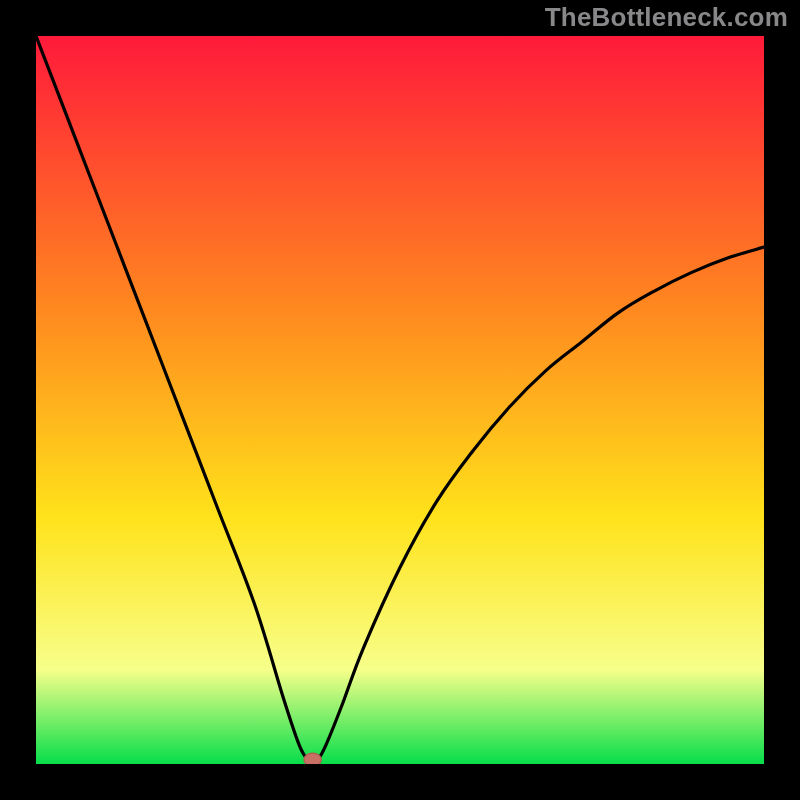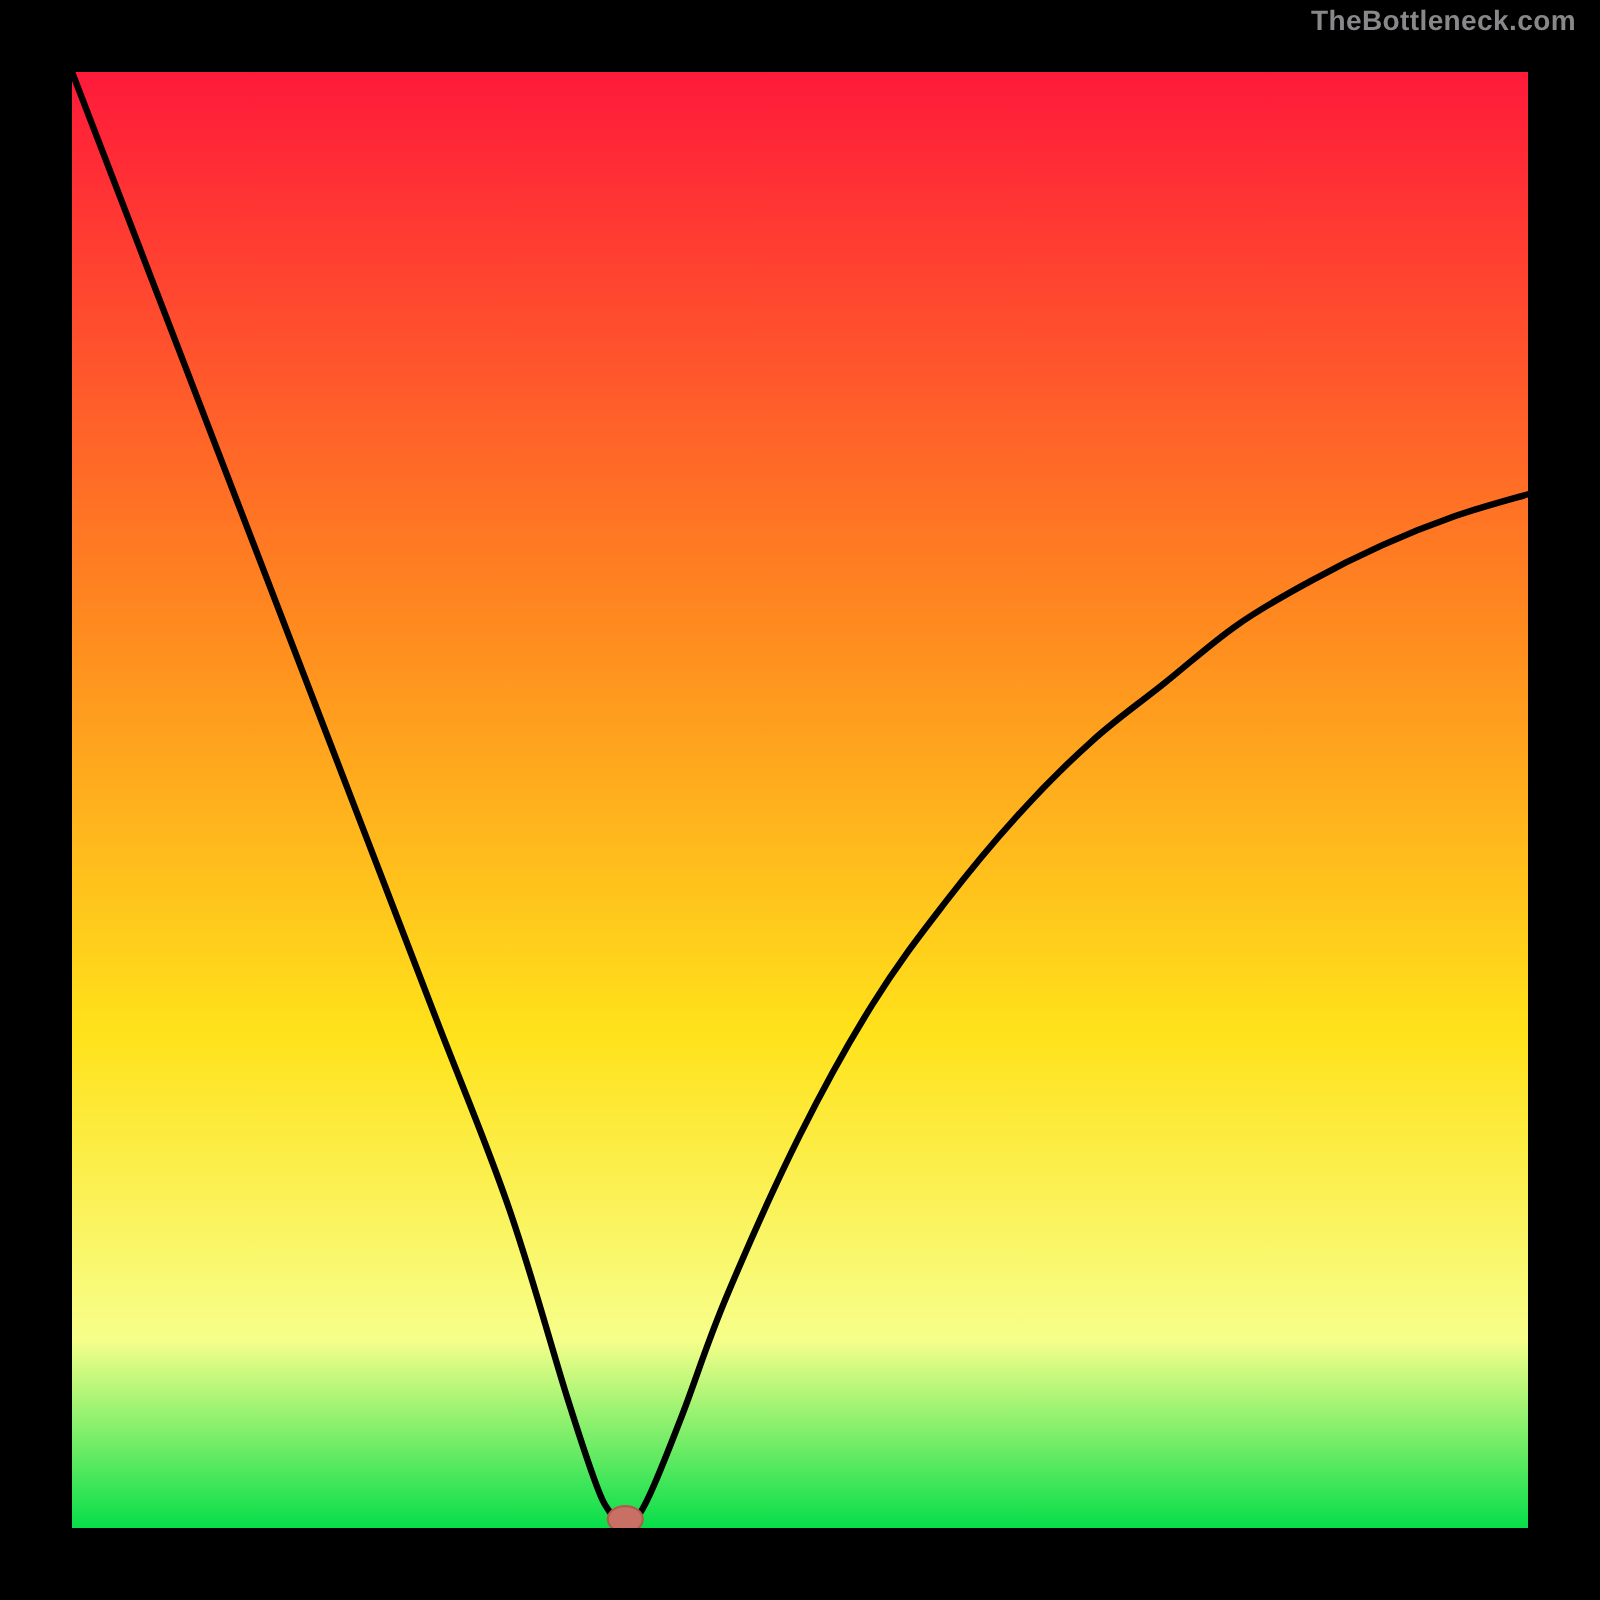--- a/index.html
+++ b/index.html
@@ -16,21 +16,21 @@
     top: 0;
     width: 800px;
     height: 800px;
     background: #000;
   }
   .watermark {
     position: absolute;
     top: 2px;
     right: 12px;
     font-family: Arial, Helvetica, sans-serif;
-    font-size: 14px;
+    font-size: 26px;
     font-weight: 600;
     color: #88888a;
     letter-spacing: 0.2px;
   }
   svg.plot {
     position: absolute;
     left: 36px;
     top: 36px;
     width: 728px;
     height: 728px;

